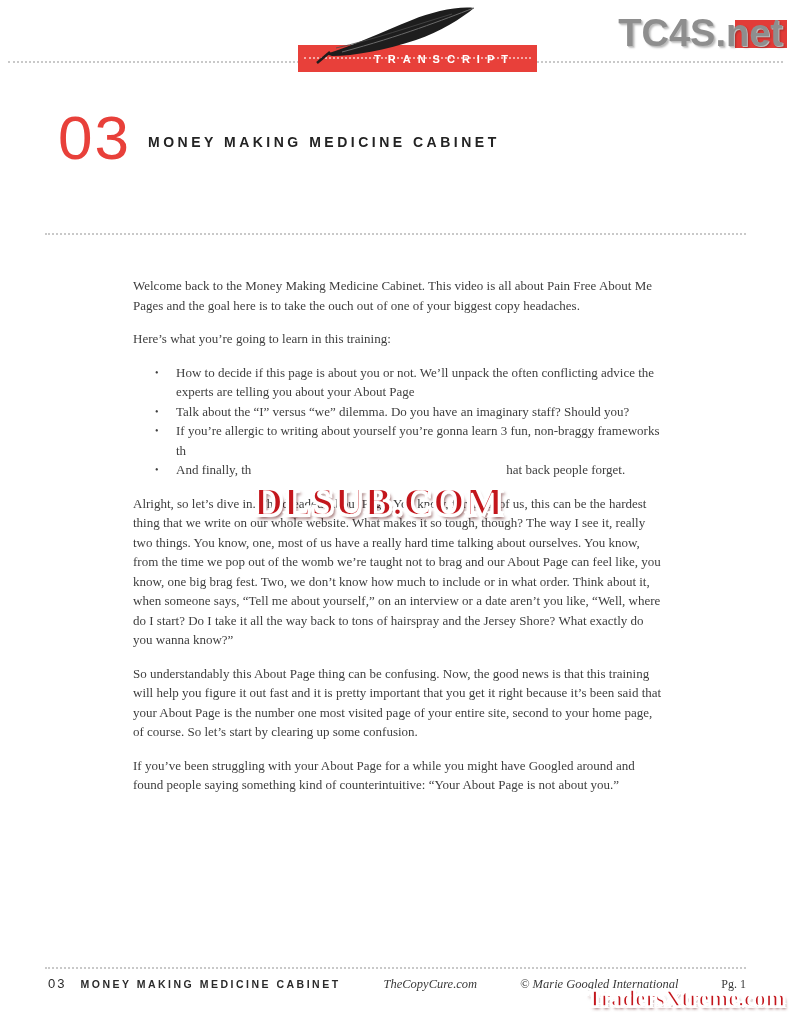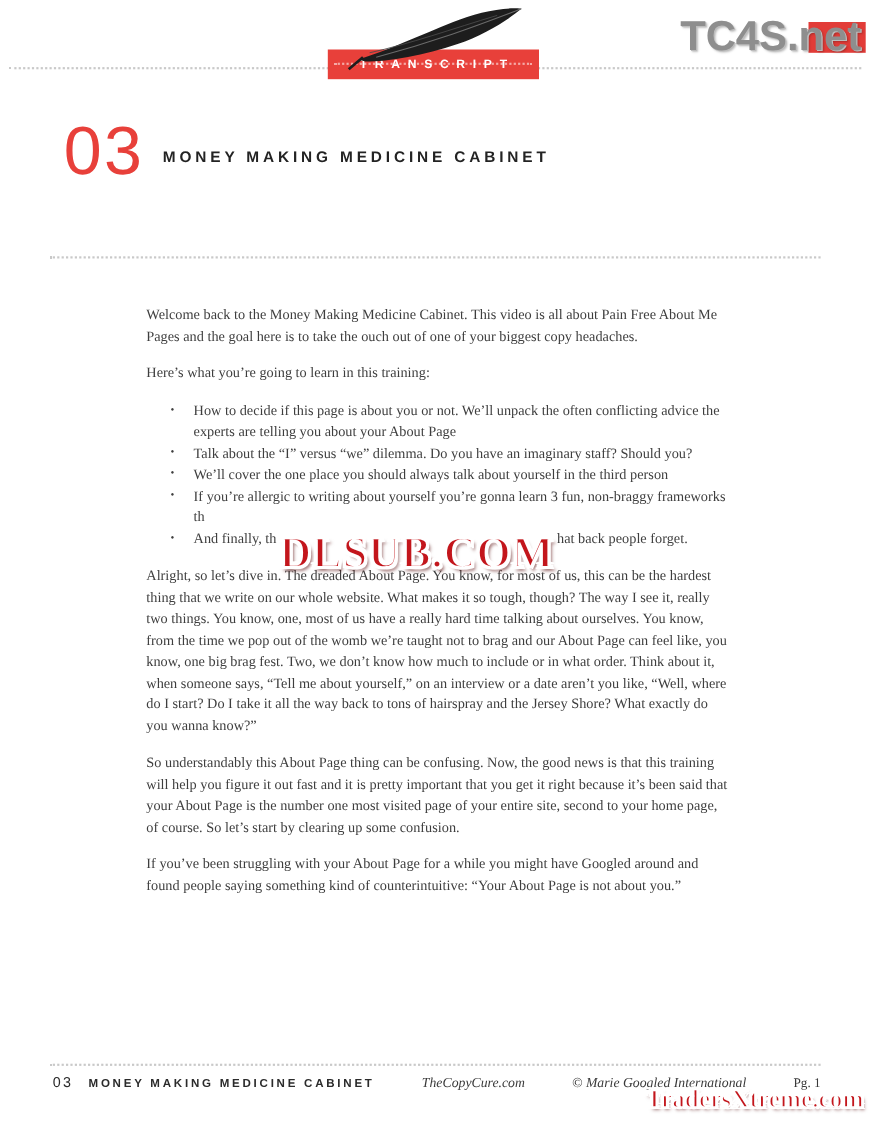--- a/index.html
+++ b/index.html
@@ -10,21 +10,21 @@
   }
   .dotted { border-top:2px dotted #c9c9c9; position:absolute; height:0; }
   .dotted-top { left:8px; right:8px; top:61px; }
   .dotted-header { left:45px; right:45px; top:233px; }
   .dotted-footer { left:45px; right:45px; top:967px; }
 
   
   .banner {
     position:absolute; left:298px; top:45px; width:192px; height:27px;
     background:#e8403a; z-index:2;
-    display:flex; align-items:center; justify-content:center;
+    display:flex; align-items:center; justify-content:center;padding-left:47px;
   }
   .banner-dots {
     position:absolute; left:6px; right:6px; top:12px; height:0;
     border-top:2px dotted rgba(255,255,255,0.55);
   }
   .banner-label {
     position:relative;
     font-family:"Liberation Sans", sans-serif; font-weight:bold;
     font-size:11px; letter-spacing:7px; padding-left:7px; color:#ffffff;
   }
@@ -133,21 +133,20 @@
   <div class="header-titles">
     <div class="course-title">MONEY MAKING MEDICINE CABINET</div>
   </div>
 
   <div class="content">
     <p>Welcome back to the Money Making Medicine Cabinet. This video is all about Pain Free About Me Pages and the goal here is to take the ouch out of one of your biggest copy headaches.</p>
     <p>Here’s what you’re going to learn in this training:</p>
     <ul>
       <li>How to decide if this page is about you or not. We’ll unpack the often conflicting advice the experts are telling you about your About Page</li>
       <li>Talk about the “I” versus “we” dilemma. Do you have an imaginary staff? Should you?</li>
-      <li>We’ll cover the one place you should always talk about yourself in the third person</li>
       <li>If you’re allergic to writing about yourself you’re gonna learn 3 fun, non-braggy frameworks th</li>
       <li><span>And finally, th</span><span class="frag-gap"></span><span>hat back people forget.</span></li>
     </ul>
     <p>Alright, so let’s dive in. The dreaded About Page. You know, for most of us, this can be the hardest thing that we write on our whole website. What makes it so tough, though? The way I see it, really two things. You know, one, most of us have a really hard time talking about ourselves. You know, from the time we pop out of the womb we’re taught not to brag and our About Page can feel like, you know, one big brag fest. Two, we don’t know how much to include or in what order. Think about it, when someone says, “Tell me about yourself,” on an interview or a date aren’t you like, “Well, where do I start? Do I take it all the way back to tons of hairspray and the Jersey Shore? What exactly do you wanna know?”</p>
     <p>So understandably this About Page thing can be confusing. Now, the good news is that this training will help you figure it out fast and it is pretty important that you get it right because it’s been said that your About Page is the number one most visited page of your entire site, second to your home page, of course. So let’s start by clearing up some confusion.</p>
     <p>If you’ve been struggling with your About Page for a while you might have Googled around and found people saying something kind of counterintuitive: “Your About Page is not about you.”</p>
   </div>
 
   <div class="footer">
     <div class="footer-left">

